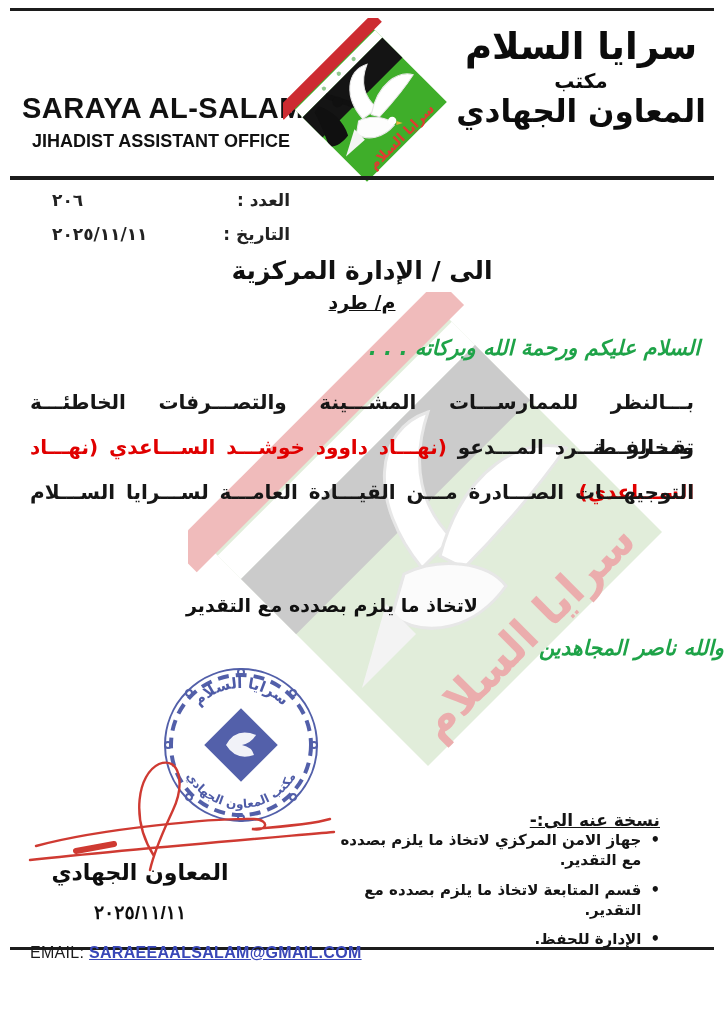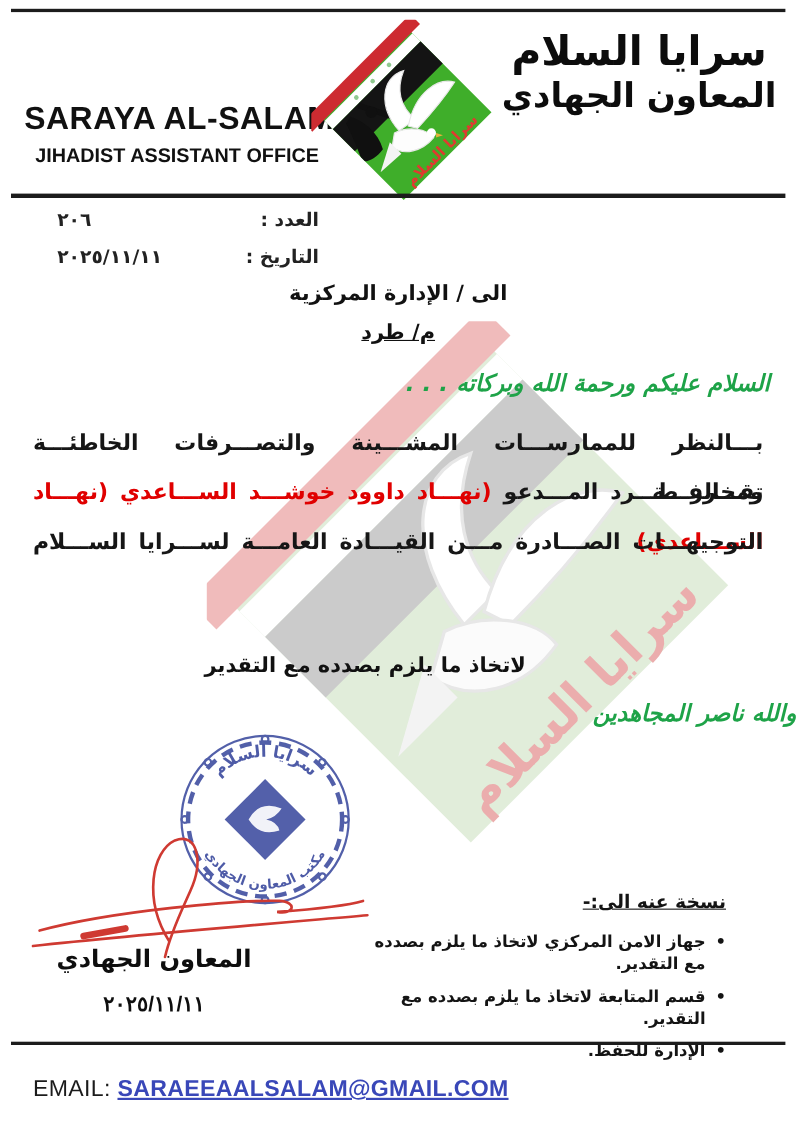--- a/index.html
+++ b/index.html
@@ -26,43 +26,43 @@
 
   .calligraphy { position:absolute; left:452px; top:26px; width:258px; text-align:center; color:#0c0c0c; }
   .calligraphy .l1 { font-size:37px; font-weight:bold; line-height:1.15; }
   .calligraphy .l2 { font-size:20px; font-weight:bold; line-height:1.2; }
   .calligraphy .l3 { font-size:31px; font-weight:bold; line-height:1.2; white-space:nowrap; }
 
   
   .meta { position:absolute; left:52px; top:190px; width:238px; font-weight:600; color:#222; font-size:17px; }
   .meta .row { display:flex; justify-content:space-between; direction:rtl; margin-bottom:14px; }
 
-  .to-line { position:absolute; left:0; right:0; top:256px; text-align:center; font-size:19px; font-weight:bold; color:#111; }
+  .to-line { position:absolute; left:0; right:0; top:256px; text-align:center; font-size:25px; font-weight:bold; color:#111; }
   .subject-line { position:absolute; left:0; right:0; top:291px; text-align:center; font-size:19px; font-weight:bold; color:#111; text-decoration:underline; }
 
   .greeting { position:absolute; right:24px; top:336px; font-size:21px; font-weight:bold; font-style:italic; color:#1ea348; }
 
   .body-text { position:absolute; left:30px; width:664px; color:#161616; }
   .body-line { font-size:20px; font-weight:bold; text-align:justify; text-align-last:justify; direction:rtl; line-height:45px; height:45px; }
   .red { color:#e00000; }
 
   .closing { position:absolute; left:0; right:60px; top:594px; text-align:center; font-size:19px; font-weight:bold; color:#111; }
   .tagline { position:absolute; left:0; right:0; top:636px; font-size:21px; font-weight:bold; font-style:italic; color:#1ea348; }
 
   .stamp { position:absolute; left:156px; top:660px; width:170px; height:170px; }
   .signature { position:absolute; left:22px; top:756px; width:325px; height:118px; }
   .sig-title { position:absolute; left:36px; top:860px; width:208px; text-align:center; font-size:22px; font-weight:bold; color:#0e0e0e; }
   .sig-date { position:absolute; left:36px; top:901px; width:208px; text-align:center; font-size:19px; font-weight:bold; color:#0e0e0e; letter-spacing:3px; direction:rtl; }
 
   .copies { position:absolute; left:328px; width:332px; top:810px; direction:rtl; color:#141414; }
-  .copies .heading { font-size:17px; font-weight:bold; text-decoration:underline; margin-bottom:16px; }
+  .copies .heading { font-size:17px; font-weight:bold; text-decoration:underline; margin-bottom:0; }
   .copies .item { display:flex; gap:9px; direction:rtl; font-size:15px; font-weight:bold; margin-bottom:9px; line-height:1.35; }
   .copies .bullet { font-size:15px; }
 
-  .footer-email { position:absolute; left:30px; top:978px; font-size:21px; color:#1b1b1b; letter-spacing:.3px; }
+  .footer-email { position:absolute; left:30px; top:944px; font-size:16px; color:#1b1b1b; letter-spacing:.3px; }
   .footer-email a { color:#3947b8; text-decoration:underline; font-weight:600; }
 </style>
 </head>
 <body>
 
 <div class="page">
 
   <div class="rule top"></div>
 
   <svg class="watermark" viewBox="0 0 160 160">
@@ -133,20 +133,21 @@
       <circle cx="104" cy="98" r="4" fill="#ffffff"></circle>
       <path d="M108 98 L114 100 L108 102 Z" fill="#e5b23c"></path>
     </g>
     <g transform="rotate(-45 80 80)">
       <text x="80" y="131" text-anchor="middle" font-family="DejaVu Sans, sans-serif" font-size="13" font-weight="bold" fill="#e03a30" direction="rtl">سرايا السلام</text>
     </g>
   </svg>
 
   <div class="calligraphy arabic">
     <div class="l1">سرايا السلام</div>
+    <div class="l2">مكتب</div>
     <div class="l3">المعاون الجهادي</div>
   </div>
 
   <div class="rule header"></div>
 
   <div class="meta arabic">
     <div class="row">
       <span>العدد :</span>
       <span>٢٠٦</span>
     </div>

